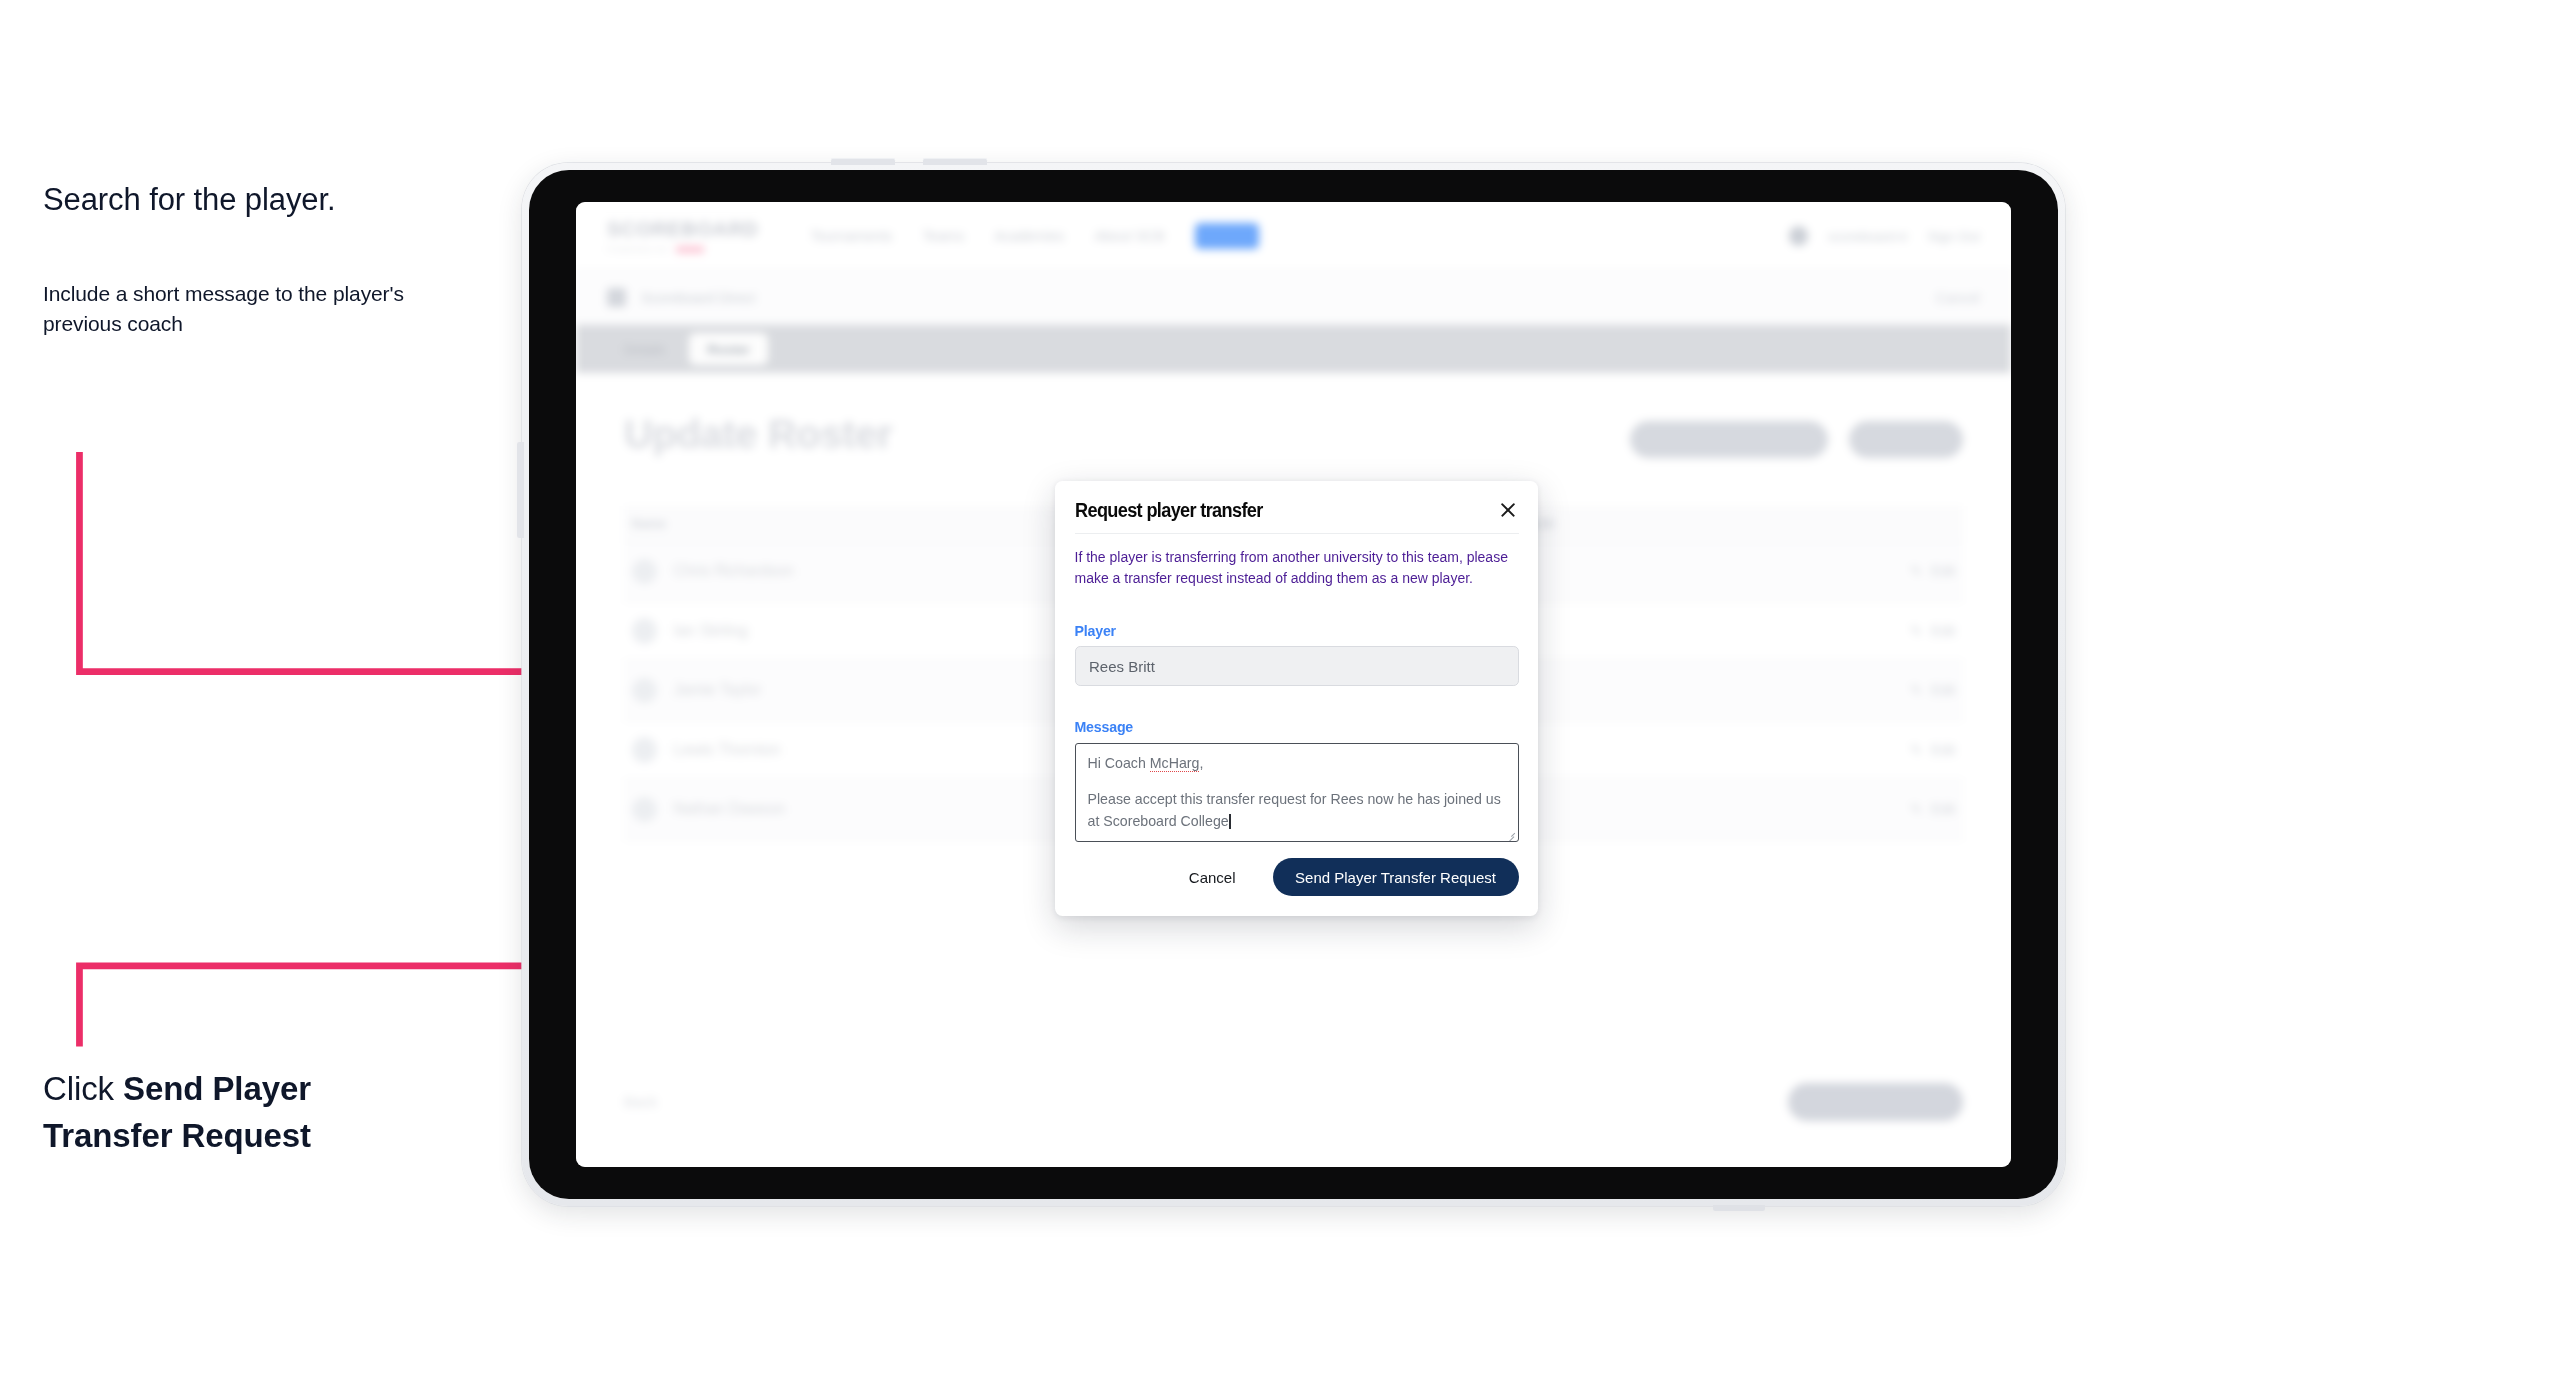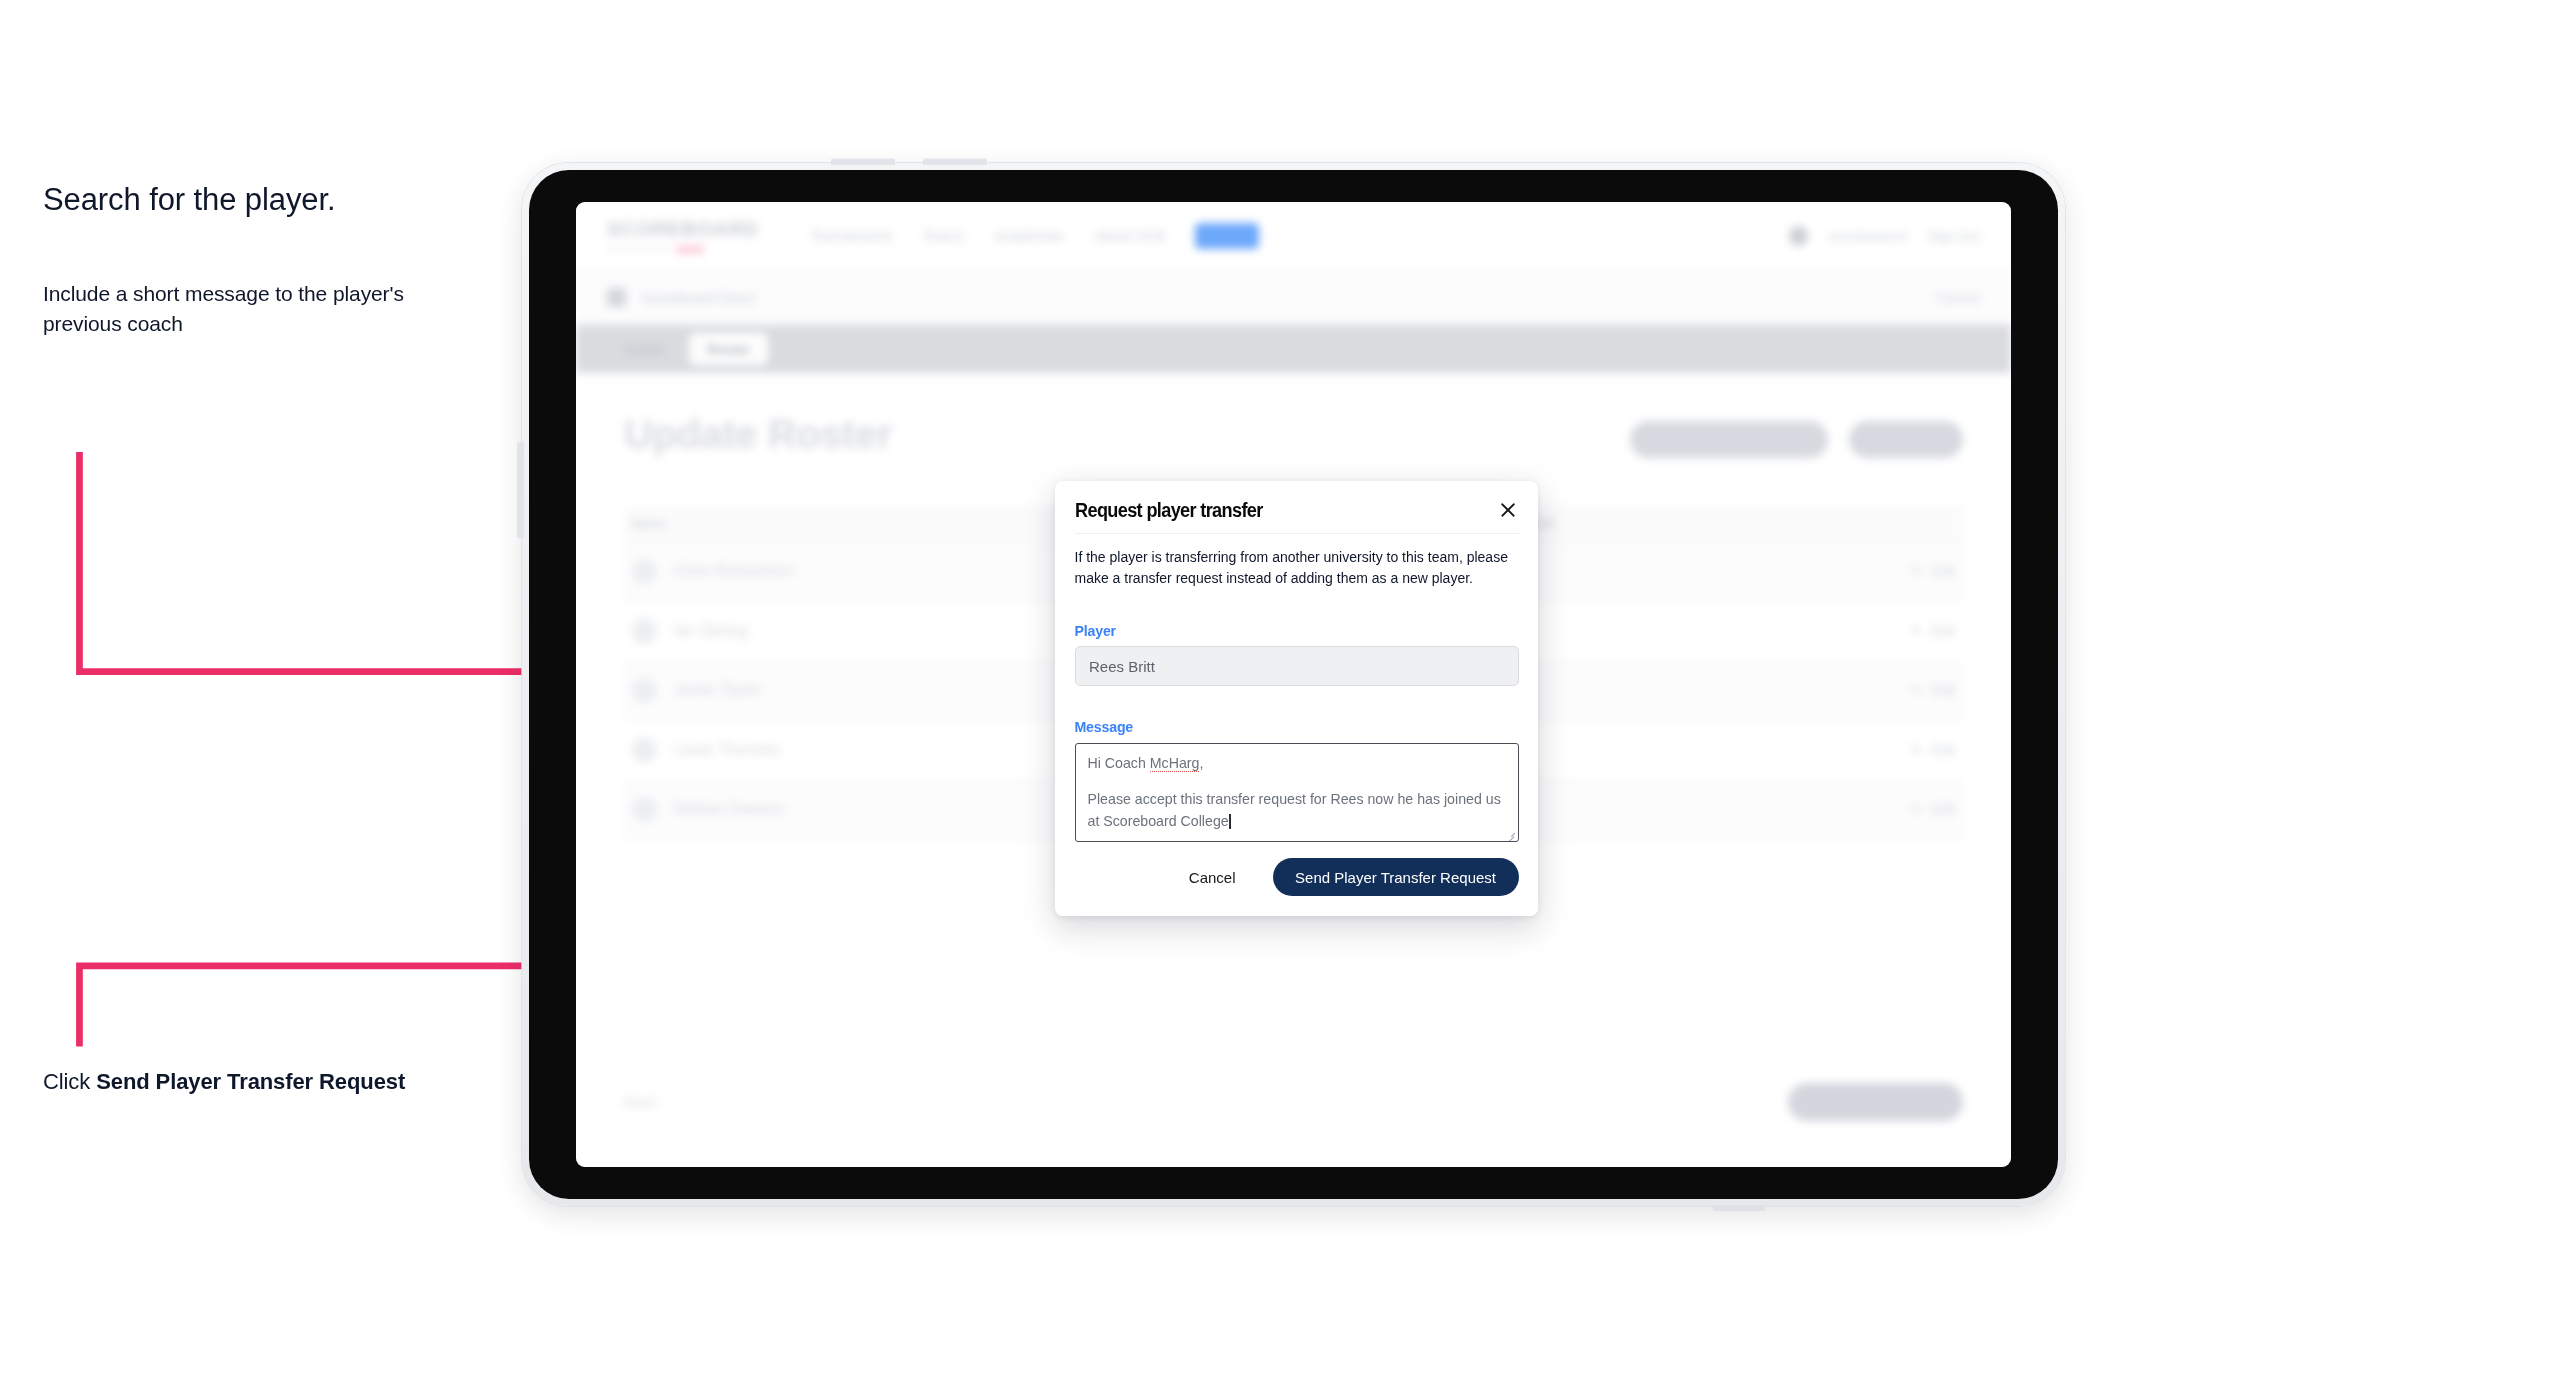--- a/index.html
+++ b/index.html
@@ -35,21 +35,21 @@
     left: 43px;
     top: 279px;
     width: 419px;
     font-size: 21px;
     font-weight: 400;
   }
   #annot-click {
     left: 43px;
     top: 1066px;
     width: 374px;
-    font-size: 22px;
+    font-size: 33px;
     font-weight: 400;
   }
   #annot-click b { font-weight: 700; }
 
   
   #connectors {
     position: absolute;
     left: 0;
     top: 0;
     width: 2576px;
@@ -310,21 +310,21 @@
     background: #1b1b1b;
     border-radius: 0.7px;
   }
   .modal-close::before { transform: rotate(45deg); }
   .modal-close::after  { transform: rotate(-45deg); }
 
   .modal-desc {
     margin-top: 13.5px;
     font-size: 14px;
     line-height: 1.52;
-    color: #0f172a;
+    color: #4c1d95;
   }
   .field-label {
     margin-top: 33px;
     font-size: 14.2px;
     font-weight: 700;
     color: #3b82f6;
     letter-spacing: -0.2px;
   }
   .player-input {
     margin-top: 7.5px;

